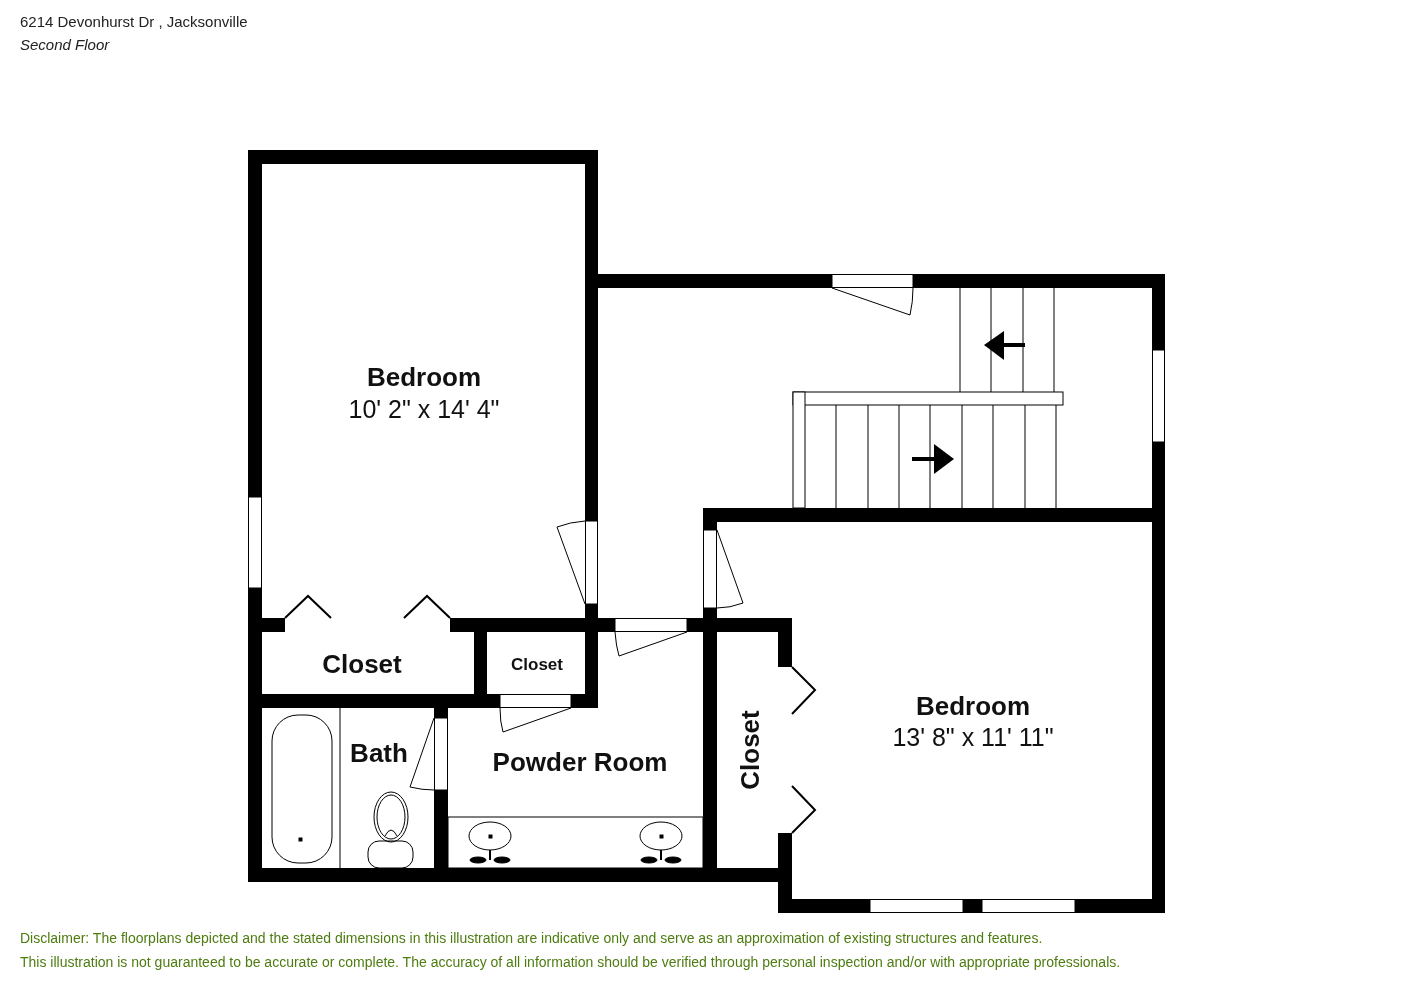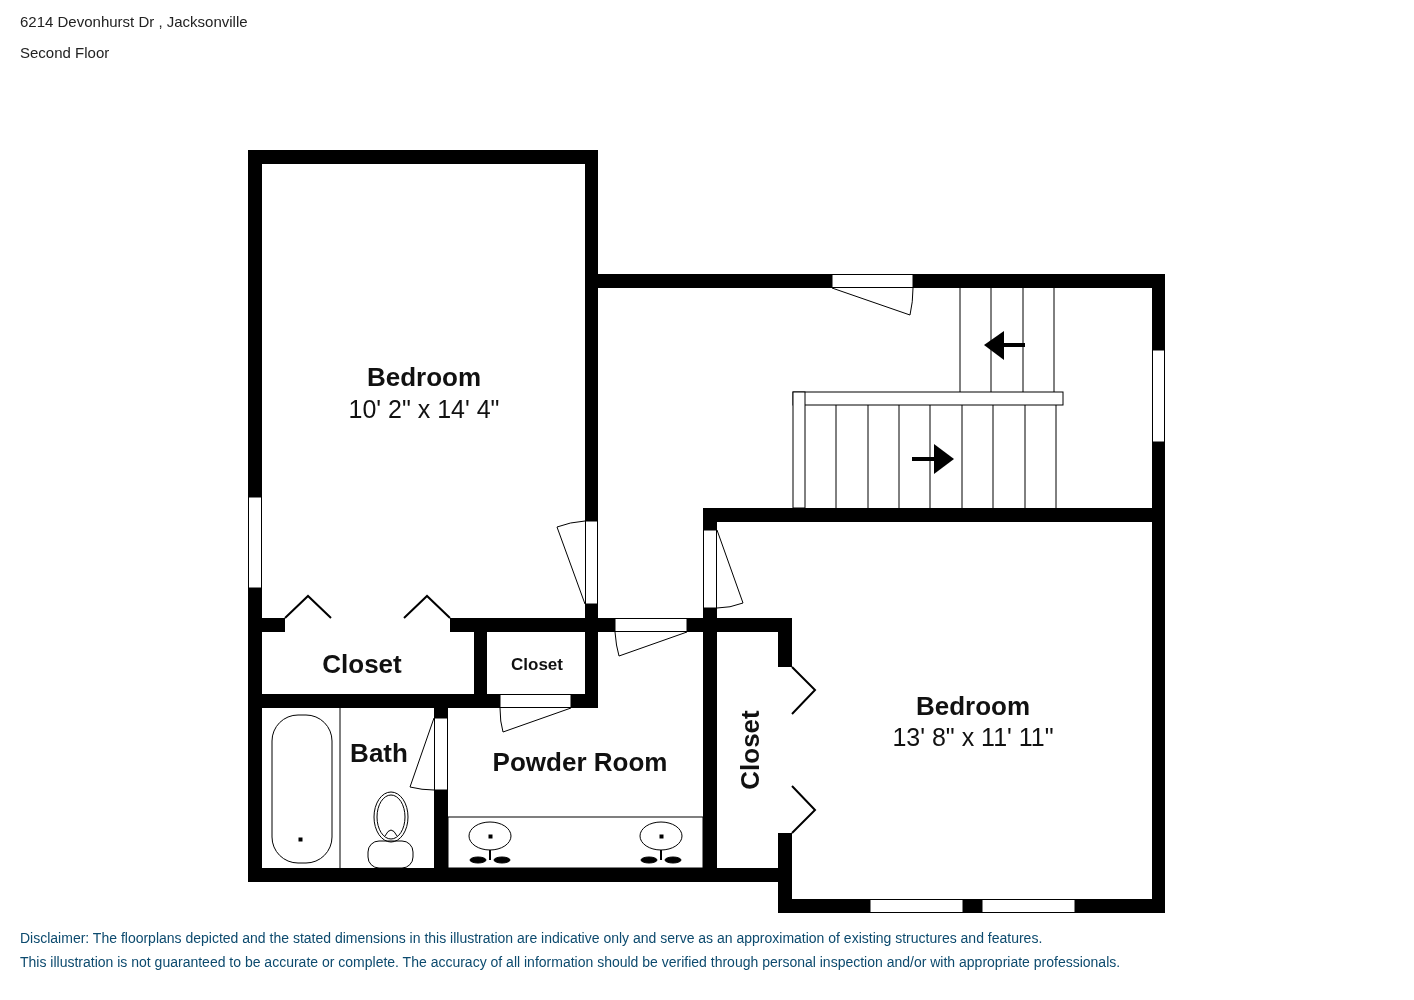--- a/index.html
+++ b/index.html
@@ -1,27 +1,27 @@
 <!DOCTYPE html>
 <html><head>
   <meta charset="utf-8">
   <style>
     html, body { margin: 0; padding: 0; background: #ffffff; }
     body { width: 1414px; height: 1000px; position: relative; overflow: hidden; font-family: "Liberation Sans", sans-serif; color: #111; }
     .hdr { position: absolute; left: 20px; font-size: 15px; line-height: 18px; color: #222; }
-    .disc { position: absolute; left: 20px; font-size: 14px; line-height: 17px; color: #0c4a6e; white-space: nowrap; }
+    .disc { position: absolute; left: 20px; font-size: 14px; line-height: 17px; color: #4d7c0f; white-space: nowrap; }
     svg { position: absolute; left: 0; top: 0; }
     .lbl-b { font-family: "Liberation Sans", sans-serif; font-weight: bold; fill: #111; }
     .lbl-r { font-family: "Liberation Sans", sans-serif; fill: #111; }
   </style>
 </head>
 <body>
 
 <div class="hdr" style="top:13px;">6214 Devonhurst Dr , Jacksonville</div>
-<div class="hdr" style="top:44px;">Second Floor</div>
+<div class="hdr" style="top:36px;font-style:italic;">Second Floor</div>
 
 <svg width="1414" height="1000" viewBox="0 0 1414 1000">
 
   <g fill="#000">
 
     <rect x="248" y="150" width="350" height="14"></rect>
     <rect x="248" y="150" width="14" height="347"></rect>
     <rect x="248" y="588" width="14" height="294"></rect>
     <rect x="585" y="150" width="13" height="371"></rect>
     <rect x="585" y="604" width="13" height="104"></rect>

